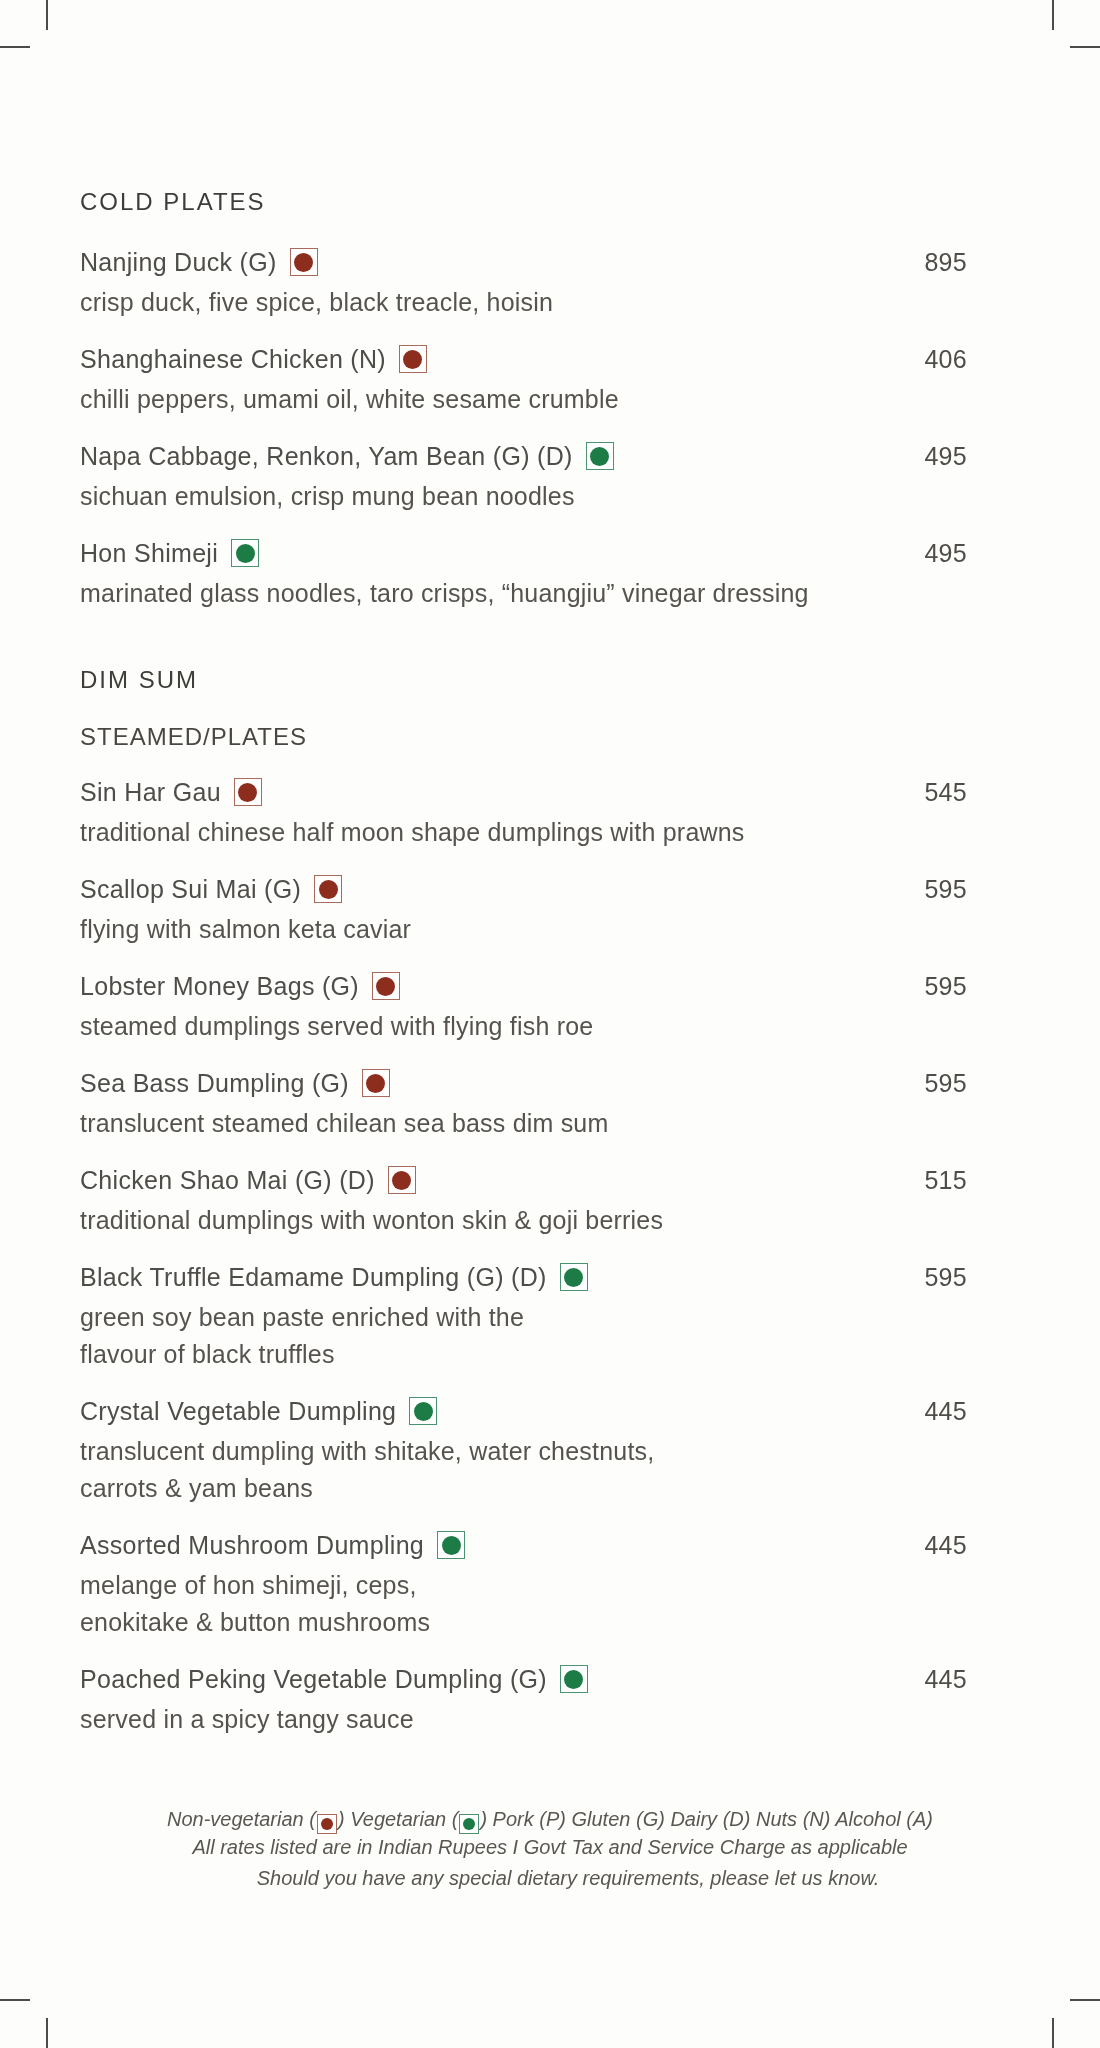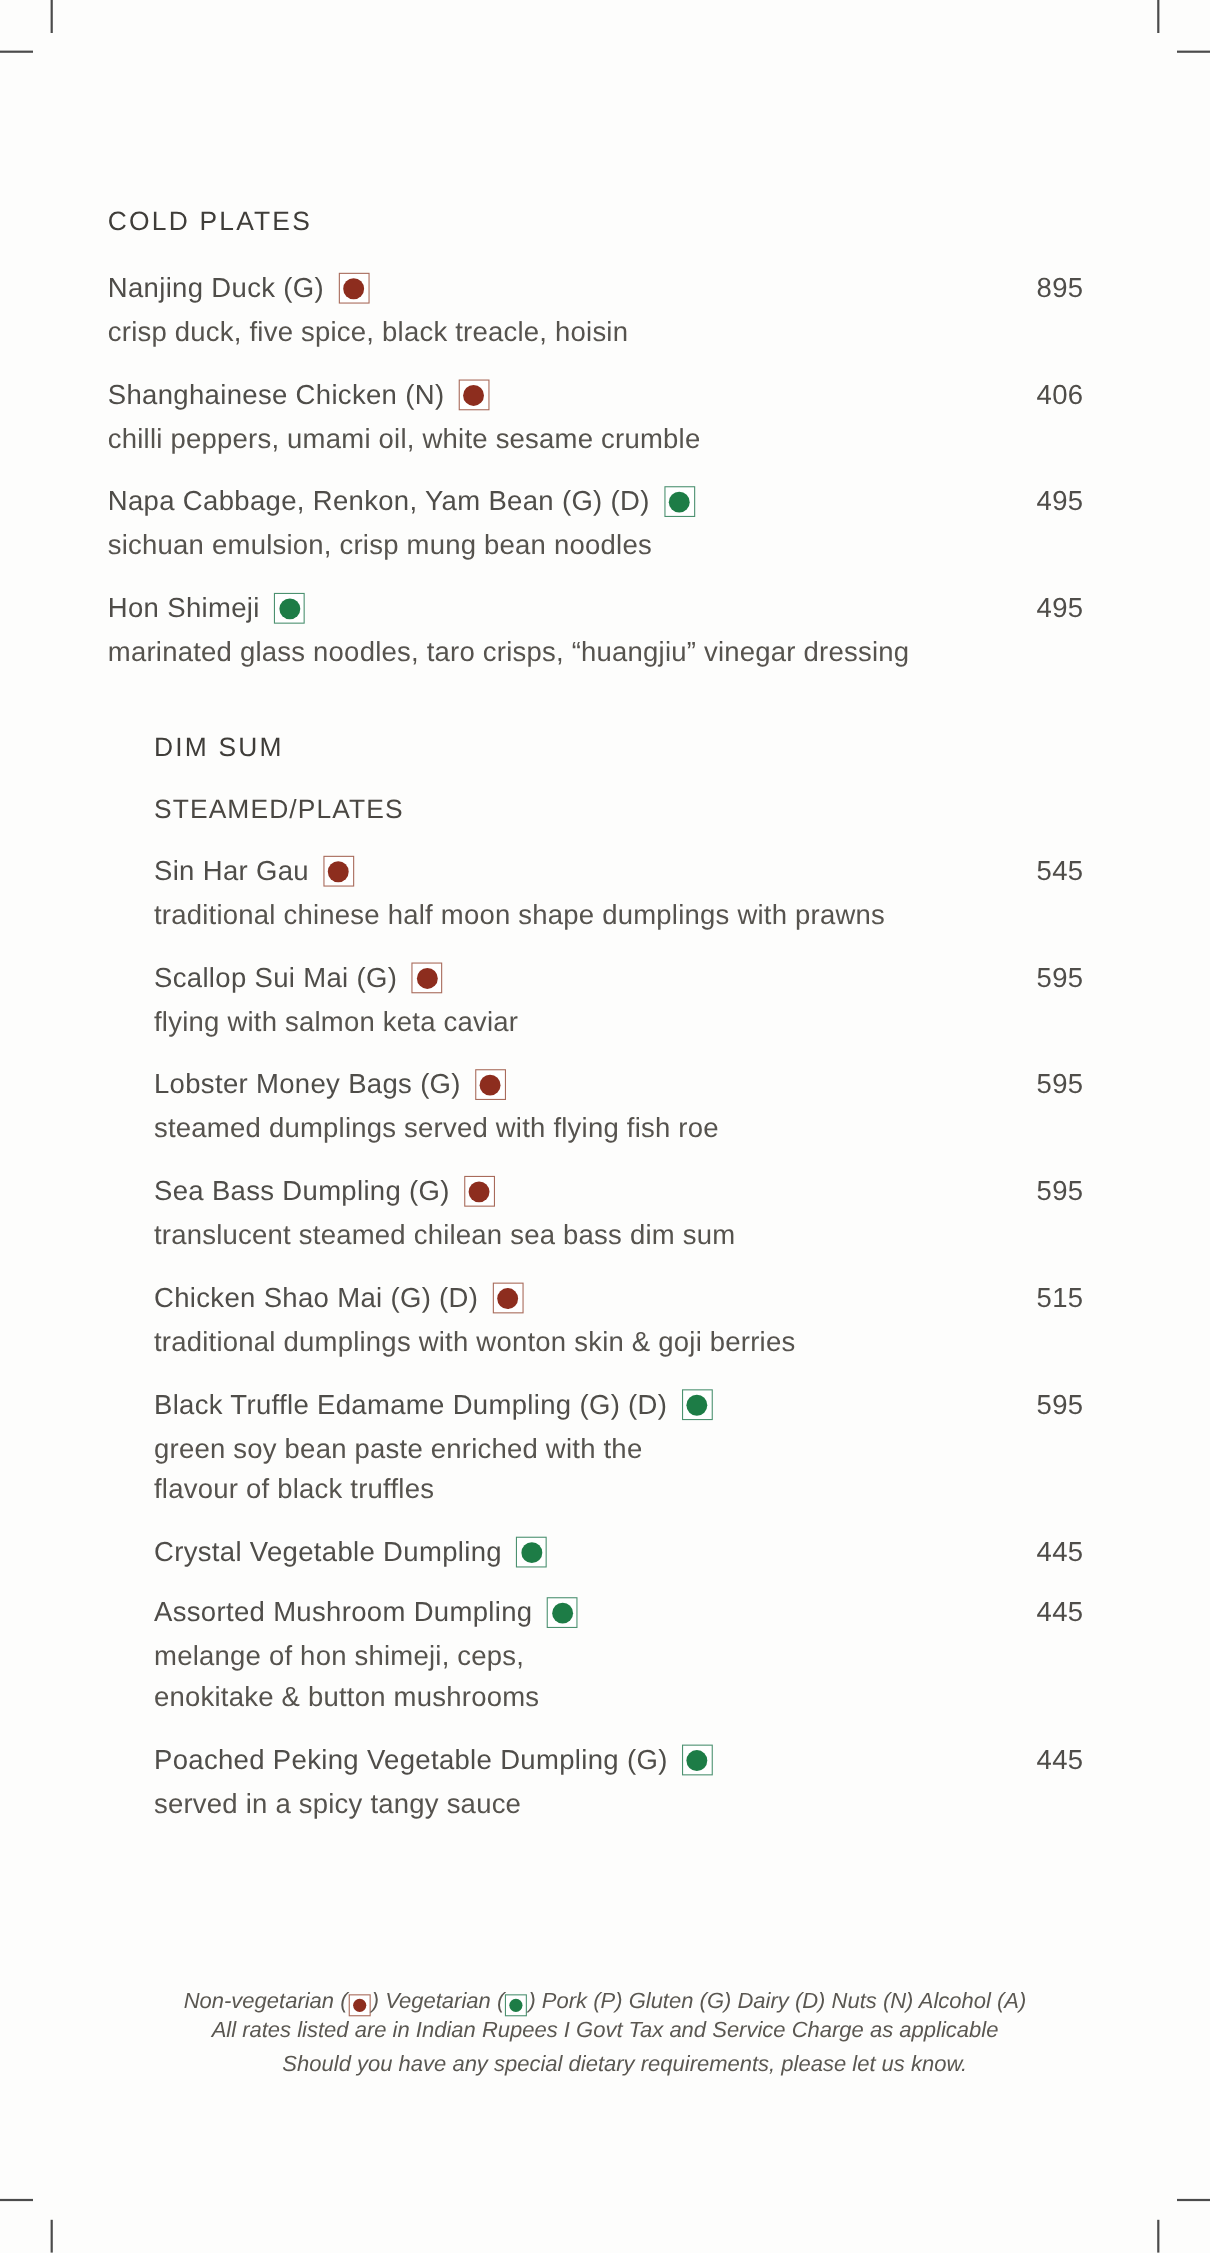--- a/index.html
+++ b/index.html
@@ -12,27 +12,27 @@
   }
   
   .crop{position:absolute;background:#4b4b4b;}
   .crop.v{width:2px;height:30px;}
   .crop.h{width:30px;height:2px;}
   .tl-v{left:46px;top:0;}   .tl-h{left:0;top:46px;}
   .tr-v{left:1052px;top:0;} .tr-h{left:1070px;top:46px;}
   .bl-h{left:0;top:1999px;} .bl-v{left:46px;top:2018px;}
   .br-h{left:1070px;top:1999px;} .br-v{left:1052px;top:2018px;}
 
-  .menu{position:absolute;left:98px;top:188px;width:887px;}
+  .menu{position:absolute;left:80px;top:188px;width:887px;}
 
   .section-title{
     font-size:24px;letter-spacing:2px;color:#3f3d39;
     line-height:28px;margin:0 0 29px 0;
   }
-  .section + .section{margin-top:54px;margin-left:42px;}
+  .section + .section{margin-top:54px;}
   .section-subtitle{
     font-size:24px;letter-spacing:1px;color:#4a4742;
     line-height:28px;margin:0 0 24px 0;
   }
   .item{margin-bottom:21px;}
   .item-head{
     display:flex;align-items:center;
     font-size:25px;letter-spacing:.3px;color:#4f4d49;line-height:34px;
     margin-bottom:5px;
     text-align:center;
@@ -221,20 +221,24 @@
   </div>
 
   <div class="item">
     <div class="item-head">
       <span class="item-name">Crystal Vegetable Dumpling</span>
       <span class="diet-icon veg">
               <span class="dot"></span>
             </span>
       <span class="item-price">445</span>
     </div>
+    <div class="item-desc">
+            <div class="desc-line">translucent dumpling with shitake, water chestnuts,</div>
+            <div class="desc-line">carrots &amp; yam beans</div>
+          </div>
   </div>
 
   <div class="item">
     <div class="item-head">
       <span class="item-name">Assorted Mushroom Dumpling</span>
       <span class="diet-icon veg">
               <span class="dot"></span>
             </span>
       <span class="item-price">445</span>
     </div>

